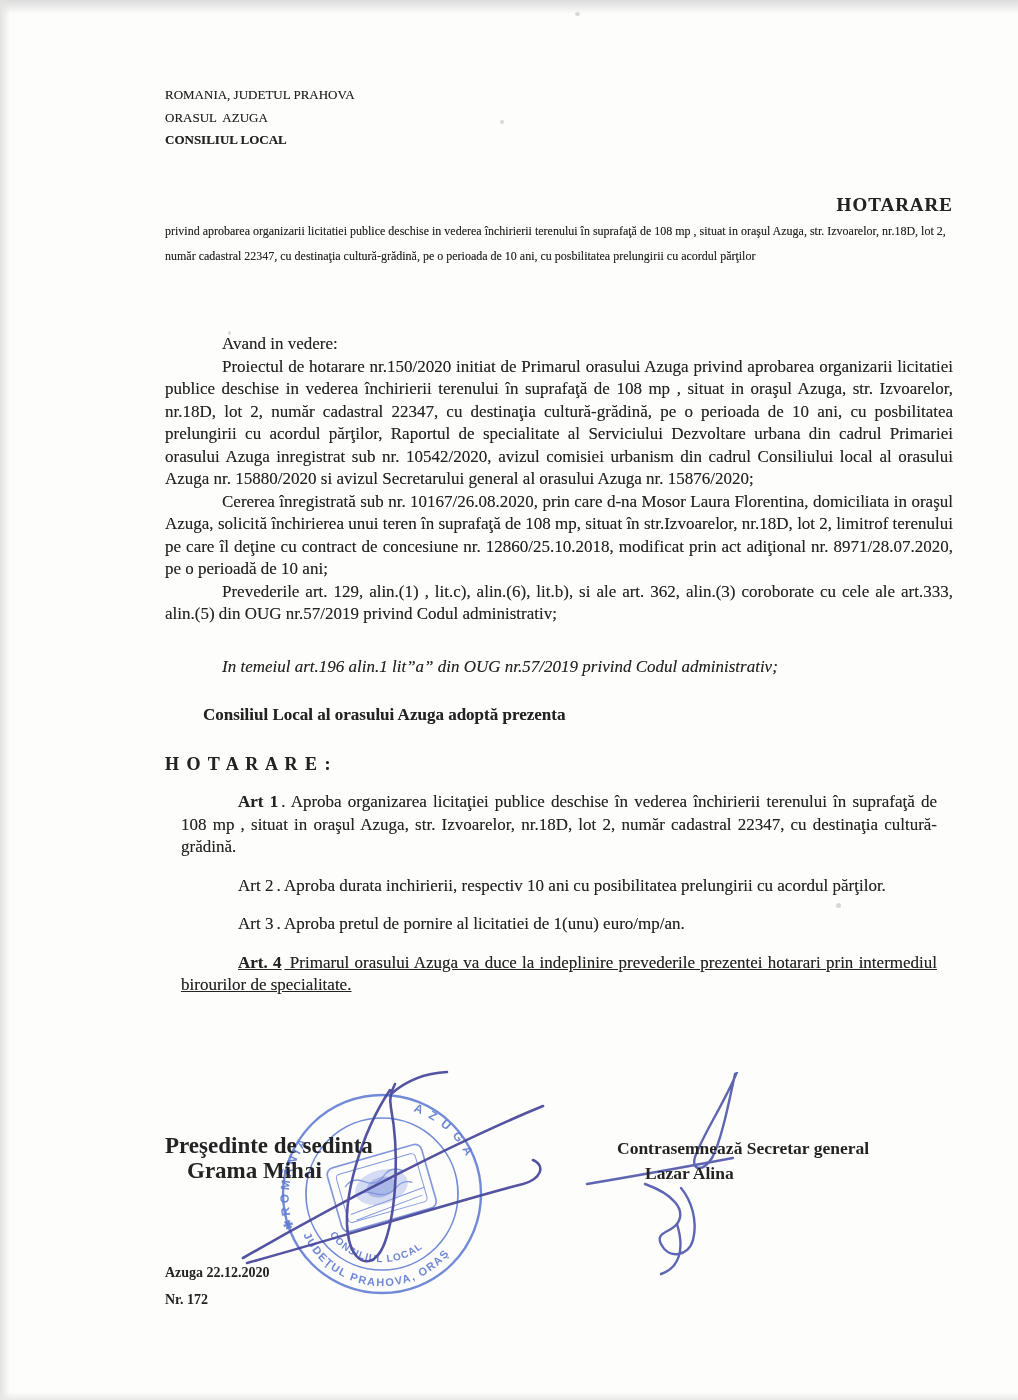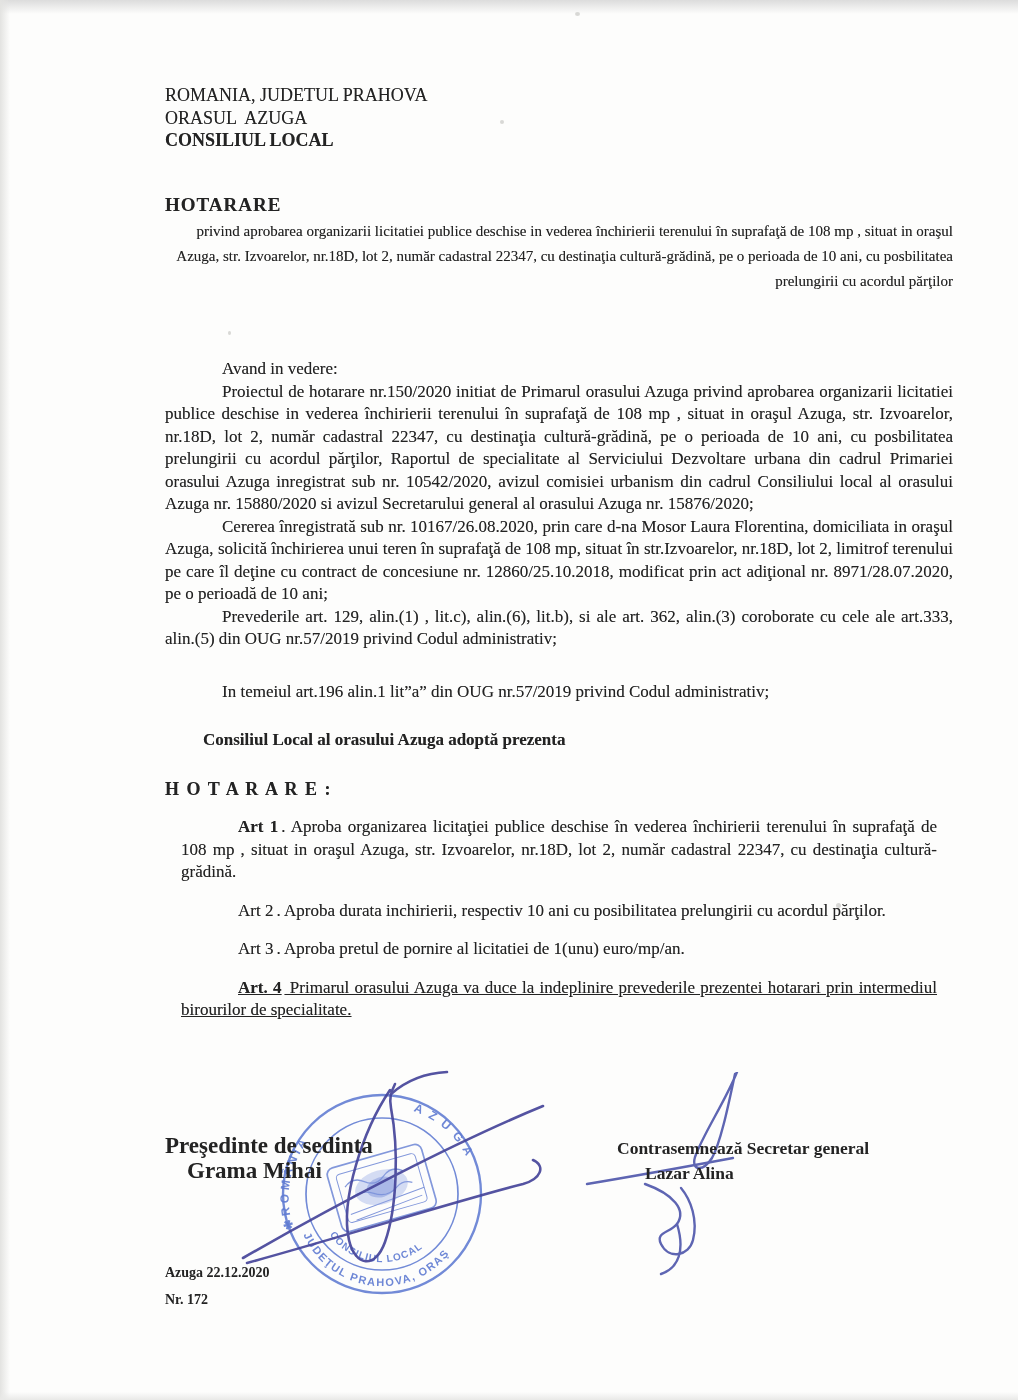--- a/index.html
+++ b/index.html
@@ -16,28 +16,28 @@
     background:linear-gradient(#dcdcdc,rgba(255,255,255,0));pointer-events:none;}
   .scan-left{position:absolute;left:0;top:0;width:10px;height:100%;
     background:linear-gradient(90deg,#e3e3e1,rgba(255,255,255,0));pointer-events:none;}
   .scan-bottom{position:absolute;left:0;bottom:0;width:100%;height:8px;
     background:linear-gradient(rgba(255,255,255,0),#e9e9e7);pointer-events:none;}
   .content{
     position:absolute;left:165px;top:84px;width:788px;
     font-size:17px;line-height:22.5px;
     text-shadow:0 0 .45px rgba(40,40,40,.45);
   }
-  .hdr-line{white-space:pre-wrap;font-size:18px;line-height:22.5px;}
+  .hdr-line{white-space:pre-wrap;font-size:13px;line-height:22.5px;}
   .hdr-bold{font-weight:bold;}
-  .doc-title{margin-top:42px;text-align:left;font-weight:bold;font-size:19px;letter-spacing:1px;}
-  .doc-subtitle{margin-top:3px;text-align:right;font-size:15px;line-height:25px;}
+  .doc-title{margin-top:42px;text-align:right;font-weight:bold;font-size:19px;letter-spacing:1px;}
+  .doc-subtitle{margin-top:3px;text-align:left;font-size:12px;line-height:25px;}
   .considering{margin-top:64px;}
   .indent{text-indent:57px;}
   p.body-par{margin:0;text-align:justify;text-indent:57px;}
-  .temei{margin-top:30px;}
+  .temei{margin-top:30px;font-style:italic;}
   .adoption{margin-top:26px;margin-left:38px;font-weight:bold;}
   .decision-heading{margin-top:26px;text-align:left;font-weight:bold;font-size:18px;letter-spacing:1.5px;}
   p.art{margin:16px;text-align:justify;text-indent:57px;}
   .art1{margin-top:32px;}
   .art2{margin-top:28px;}
   .art3{margin-top:32px;}
   .art4{margin-top:30px;text-decoration:underline;}
   .art-label{margin-right:3px;}
   b.art-label{font-weight:bold;}
   .sig-left{position:absolute;left:165px;top:1133px;font-weight:bold;font-size:23px;line-height:25px;}

